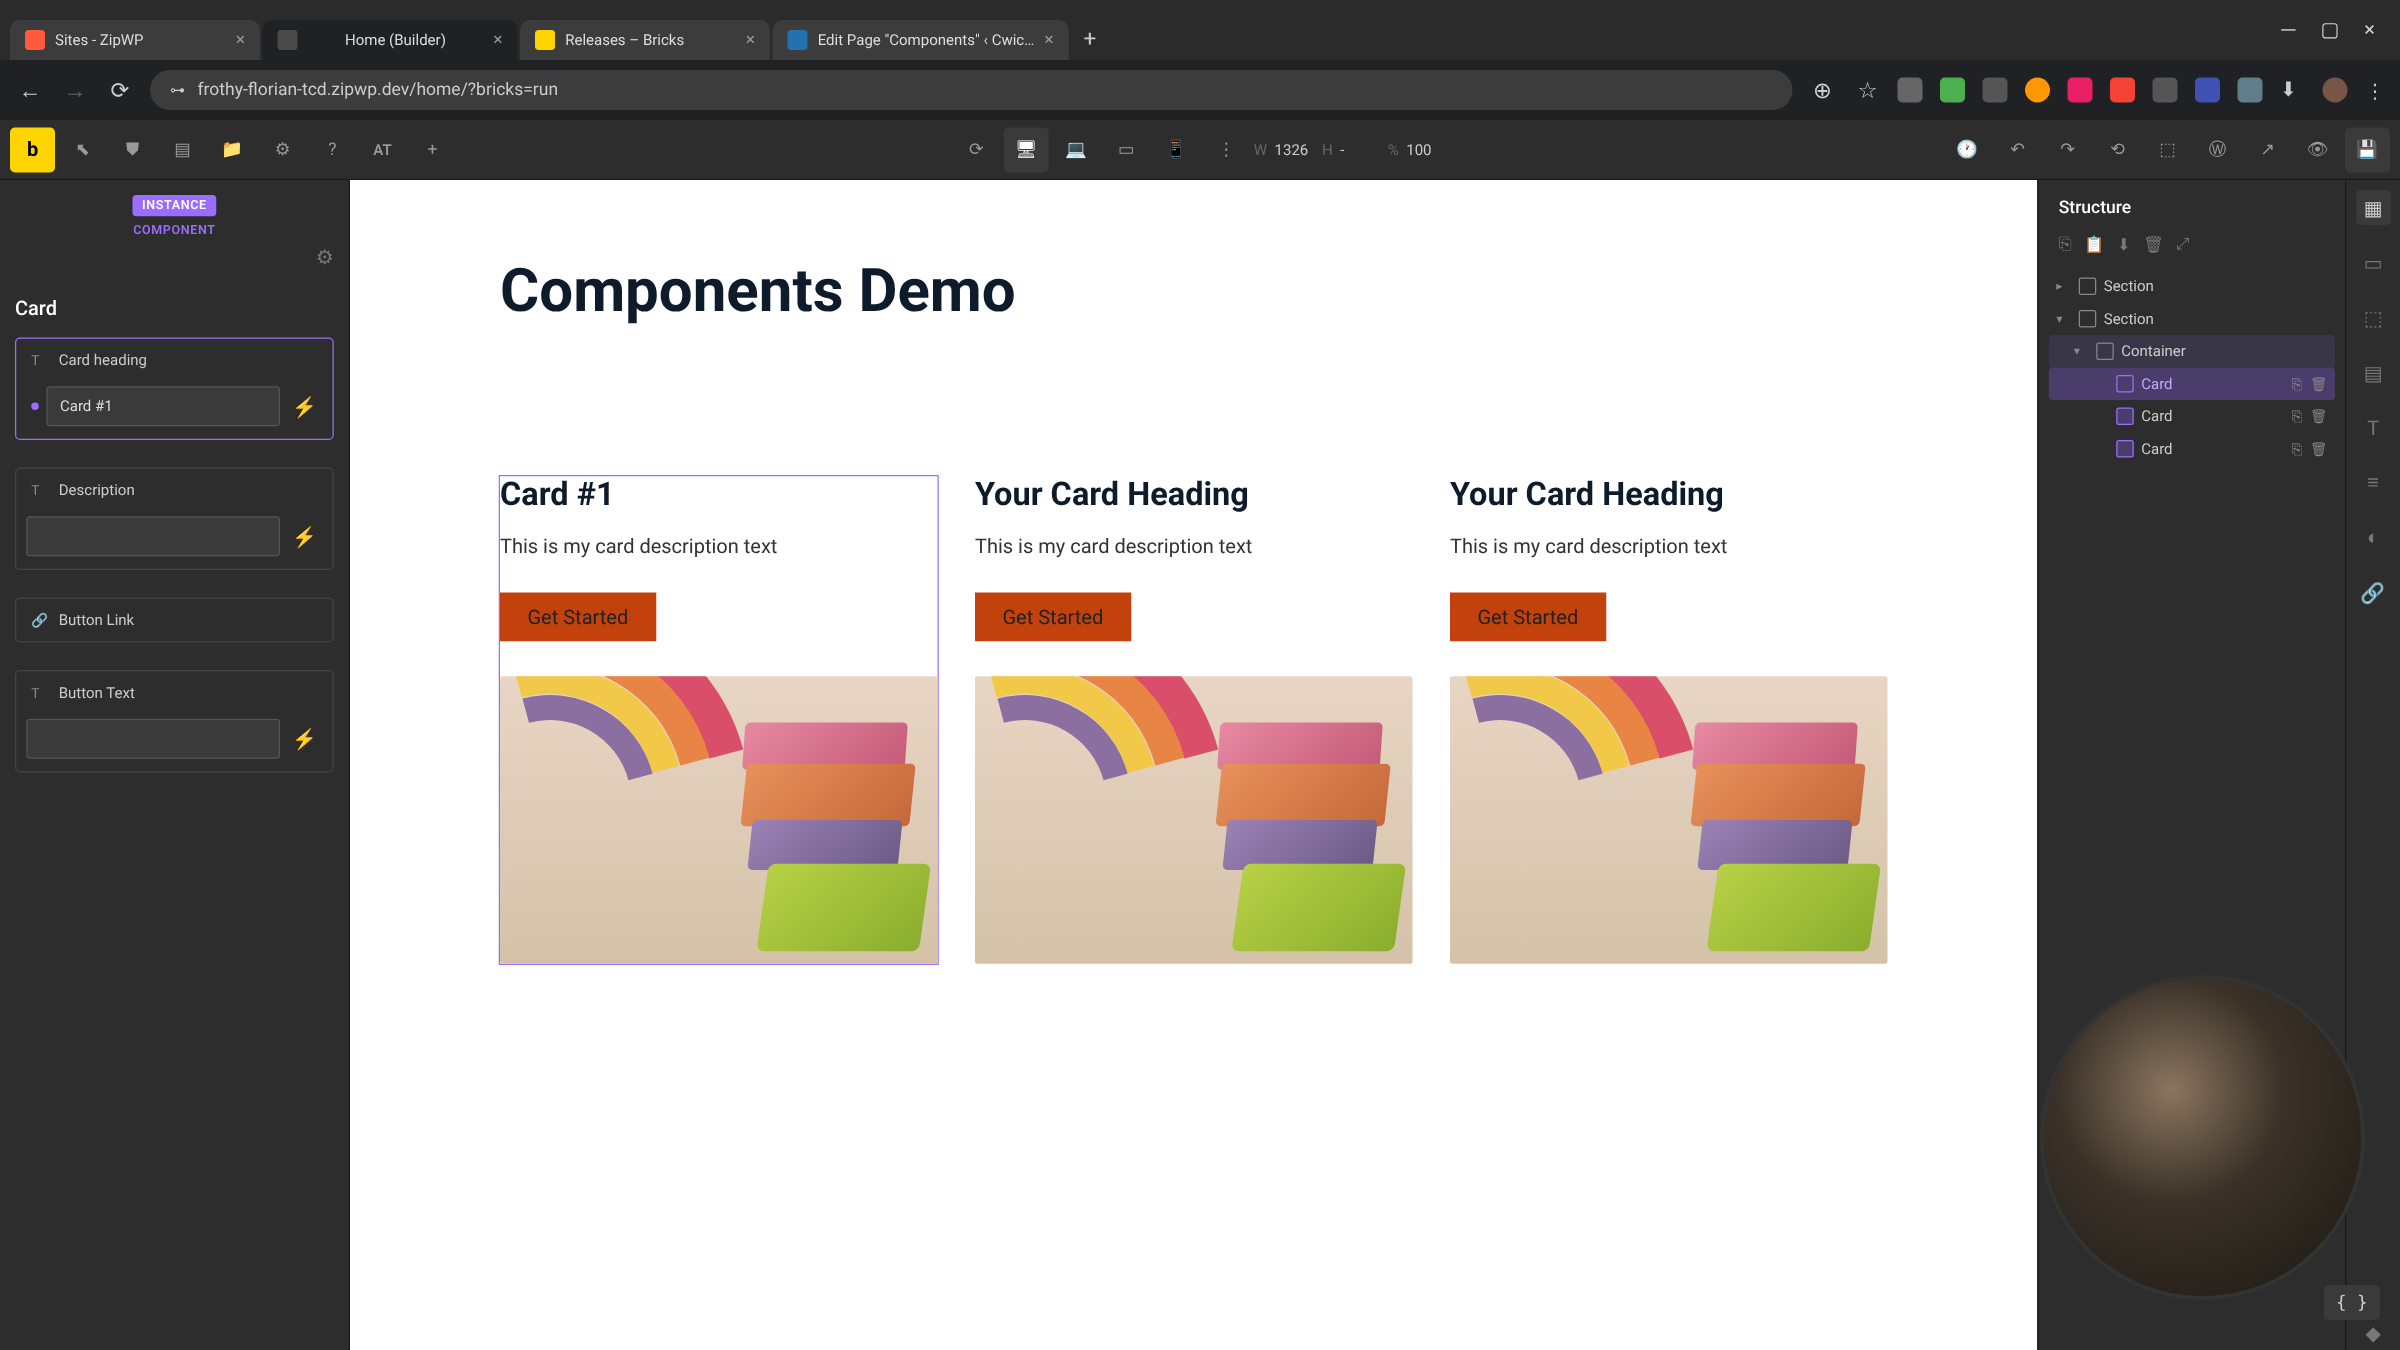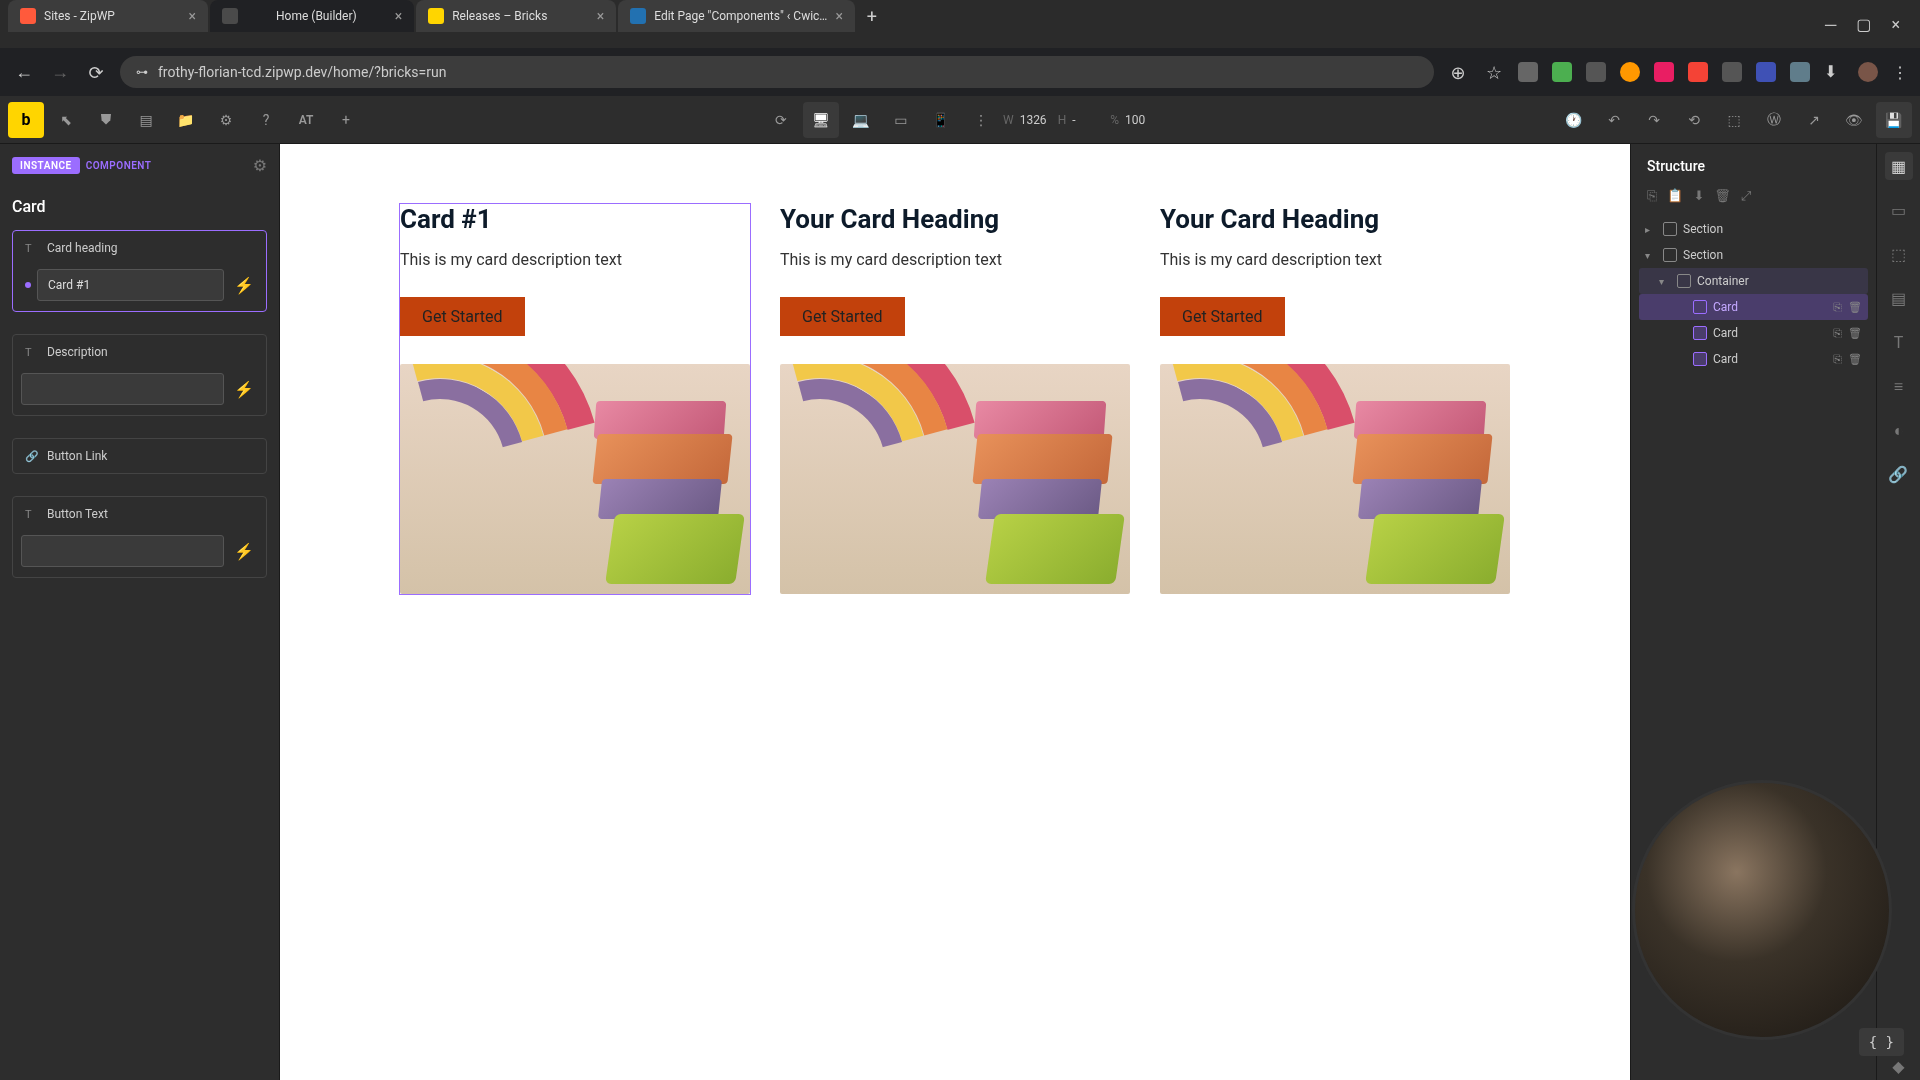--- a/index.html
+++ b/index.html
@@ -1,20 +1,20 @@
 <!DOCTYPE html>
 <html><head>
 <meta charset="utf-8">
 <style>
 * { margin: 0; padding: 0; box-sizing: border-box; font-family: -apple-system, BlinkMacSystemFont, "Segoe UI", Roboto, sans-serif; }
 body { background: #1a1a1a; color: #ccc; width: 1920px; height: 1080px; overflow: hidden; position: relative; }
 
 
 .browser-chrome { background: #2b2b2b; height: 48px; display: flex; align-items: center; padding: 0 8px; }
-.browser-tabs { display: flex; gap: 2px; flex: 1; height: 100%; align-items: flex-start; }
+.browser-tabs { display: flex; gap: 2px; flex: 1; height: 100%; align-items: flex-end; }
 .browser-tab { display: flex; align-items: center; gap: 8px; padding: 8px 12px; background: #3c3c3c; border-radius: 8px 8px 0 0; font-size: 12px; color: #ddd; max-width: 240px; min-width: 200px; position: relative; }
 .browser-tab.active { background: #202124; gap: 38px; }
 .browser-tab .favicon { width: 16px; height: 16px; border-radius: 3px; flex-shrink: 0; }
 .browser-tab .tab-close { margin-left: auto; color: #999; font-size: 14px; }
 .new-tab-btn { color: #ccc; padding: 6px 10px; font-size: 18px; }
 .window-controls { display: flex; gap: 20px; padding: 0 12px; color: #ccc; }
 
 .url-bar-row { background: #202124; height: 48px; display: flex; align-items: center; padding: 0 12px; gap: 12px; }
 .nav-btn { color: #ccc; font-size: 18px; width: 24px; text-align: center; }
 .nav-btn.disabled { color: #666; }
@@ -31,21 +31,21 @@
 .tb-logo { background: #ffd500; color: #000; font-weight: bold; width: 36px; height: 36px; display: flex; align-items: center; justify-content: center; border-radius: 4px; }
 .dim-group { display: flex; align-items: center; gap: 6px; font-size: 12px; color: #888; }
 .dim-label { color: #666; }
 .dim-val { color: #ccc; min-width: 32px; }
 
 
 .main { display: flex; height: calc(100% - 144px); }
 
 
 .left-panel { width: 280px; background: #2d2d2d; display: flex; flex-direction: column; padding: 12px; gap: 10px; border-right: 1px solid #1a1a1a; overflow-y: auto; }
-.instance-row { display: flex; align-items: center; gap: 6px; }
+.instance-row { display: flex; align-items: center; gap: 6px; flex-direction: column; }
 .badge-instance { background: #9b6dff; color: #fff; font-size: 10px; font-weight: 600; padding: 3px 8px; border-radius: 3px; letter-spacing: 0.5px; }
 .badge-component { color: #9b6dff; font-size: 10px; font-weight: 600; letter-spacing: 0.5px; }
 .gear-sm { margin-left: auto; color: #777; }
 .elem-name { color: #fff; font-size: 16px; font-weight: 500; padding: 12px 0 4px 0; }
 .props-header { display: flex; align-items: center; justify-content: space-between; padding: 8px 0; }
 .props-title { color: #eee; font-size: 14px; font-weight: 500; }
 .edit-btn { background: #3a3a3a; color: #ccc; font-size: 10px; font-weight: 600; padding: 5px 12px; border-radius: 3px; letter-spacing: 0.5px; }
 
 .prop-group { border: 1px solid #444; border-radius: 4px; margin-bottom: 12px; overflow: hidden; }
 .prop-group.active { border-color: #9b6dff; }
@@ -252,20 +252,21 @@
       </div>
       <div class="prop-input-row">
         <input class="prop-input" value="" style="">
         <span class="prop-bolt">⚡</span>
       </div>
     </div>
   </div>
 
   <div class="canvas-wrap">
     <div class="canvas">
+      <h1 class="demo-heading">Components Demo</h1>
       <div class="cards-row">
         <div class="card selected">
           <h3>Card #1</h3>
           <p>This is my card description text</p>
           <button class="card-btn">Get Started</button>
           <div class="card-img">
             <div class="arc arc1"></div>
               <div class="arc arc2"></div>
               <div class="arc arc3"></div>
               <div class="arc arc4"></div>

